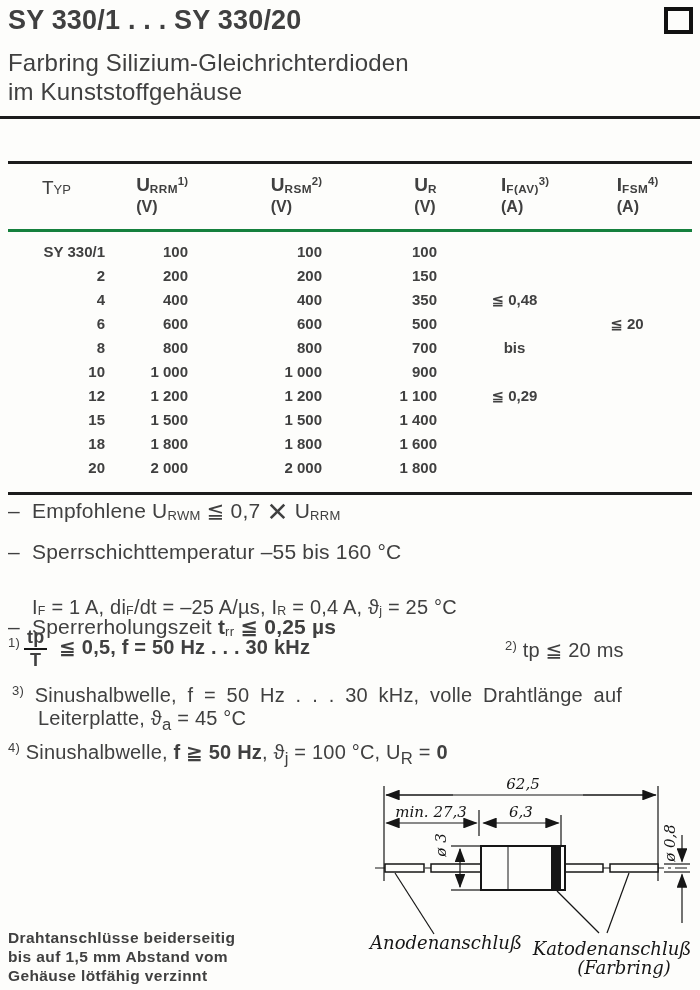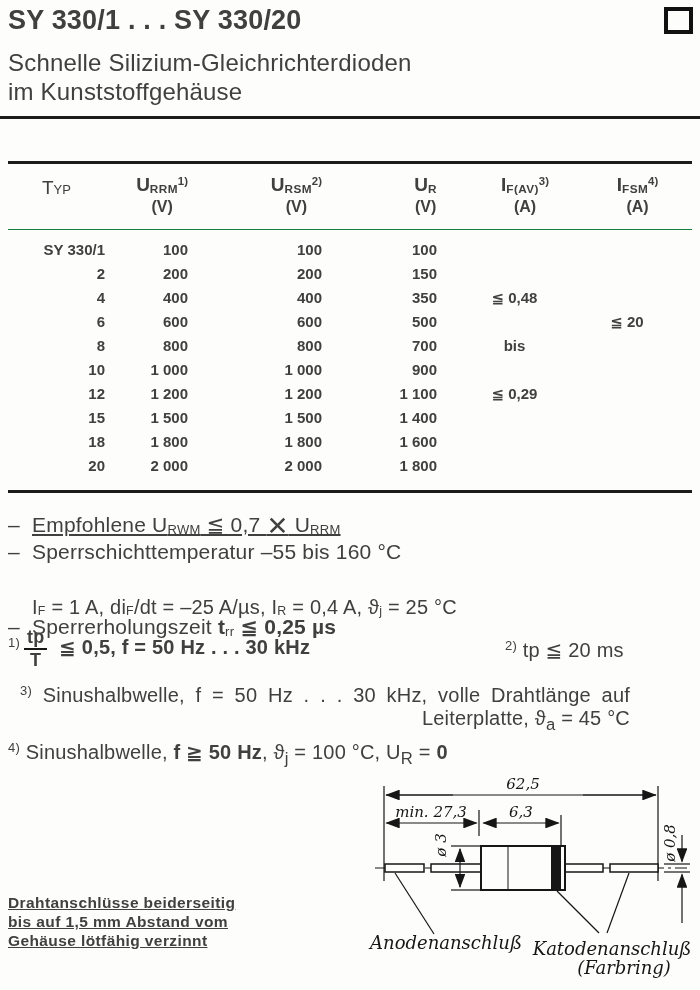--- a/index.html
+++ b/index.html
@@ -9,26 +9,26 @@
     font-family:"Liberation Sans","DejaVu Sans",sans-serif;
   }
   
   .title{position:absolute;top:5px;left:8px;font-size:27px;font-weight:700;letter-spacing:0.2px;}
   .corner-box{position:absolute;top:7px;left:664px;width:21px;height:19px;border:4px solid #111;}
   .subtitle{position:absolute;top:48px;left:8px;font-size:24px;line-height:29px;font-weight:400;letter-spacing:0.2px;}
   .hr1{position:absolute;top:116px;left:0;width:700px;height:3px;background:#1c1c1c;}
   
   .dtable{position:absolute;top:161px;left:8px;width:684px;border-top:3px solid #1c1c1c;}
   .trow{display:grid;grid-template-columns:97px 83px 134px 115px 155px 70px;}
-  .thead{padding:10px 0 12px 0;border-bottom:1px solid #15803d;}
+  .thead{padding:10px 0 12px 0;border-bottom:3px solid #15803d;}
   .th{font-size:19px;font-weight:700;}
   .th.c0{text-align:center;font-variant:small-caps;font-weight:400;font-size:19px;padding-top:3px;}
   .th.c1,.th.c2,.th.c3{text-align:right;}
   .th.c4,.th.c5{text-align:center;}
-  .hin{display:inline-block;text-align:center;margin-left:21px;}
+  .hin{display:inline-block;text-align:left;margin-left:21px;}
   .sym sub{font-size:0.62em;vertical-align:-0.15em;letter-spacing:0.4px;}
   .sym sup{font-size:0.6em;vertical-align:0.55em;}
   .unit{font-size:16px;font-weight:700;margin-top:2px;}
   .tbody{padding:8px 0 12px 0;border-bottom:3px solid #1c1c1c;}
   .td{font-size:15px;font-weight:700;line-height:24px;white-space:pre;}
   .td.c0,.td.c1,.td.c2,.td.c3{text-align:right;}
   .td.c4,.td.c5{text-align:center;}
   
   .note{position:absolute;left:8px;font-size:21px;letter-spacing:0.2px;white-space:nowrap;}
   .note sub{font-size:0.62em;vertical-align:-0.12em;letter-spacing:0.3px;}
@@ -37,35 +37,35 @@
   .fn{position:absolute;font-size:20px;letter-spacing:0.2px;}
   .fn sup{font-size:0.65em;vertical-align:0.55em;}
   .frac{display:inline-flex;flex-direction:column;text-align:center;vertical-align:middle;
         font-weight:700;font-size:18px;line-height:1.05;margin:0 6px 0 4px;}
   .frac .num{border-bottom:2px solid #161616;padding:0 3px 1px 3px;}
   .frac .den{padding-top:1px;}
   .b{font-weight:700;}
   .fn3-l1{word-spacing:5px;white-space:nowrap;}
   .fn3-l2{margin-left:26px;margin-top:0;}
   
-  .footer-note{position:absolute;top:893px;left:8px;font-size:15.5px;font-weight:700;
-               line-height:19px;letter-spacing:0.4px;text-decoration:underline;}
+  .footer-note{position:absolute;top:928px;left:8px;font-size:15.5px;font-weight:700;
+               line-height:19px;letter-spacing:0.4px;}
   .diagram{position:absolute;top:773px;left:333px;}
   .dimtext{font-family:"DejaVu Serif","Liberation Serif",serif;font-style:italic;font-size:15px;fill:#161616;}
   .lbltext{font-family:"DejaVu Serif","Liberation Serif",serif;font-style:italic;font-size:18px;fill:#161616;}
 </style>
 </head>
 <body>
 
 <div class="page">
 
   <div class="title">SY 330/1 . . . SY 330/20</div>
   <div class="corner-box"></div>
   <div class="subtitle">
-    <div>Schnelle Silizium-Gleichrichterdioden</div>
+    <div>Farbring Silizium-Gleichrichterdioden</div>
     <div>im Kunststoffgehäuse</div>
   </div>
   <div class="hr1"></div>
 
   <div class="dtable">
     <div class="trow thead">
       <div class="th c0">
         <span>Typ</span>
       </div>
       <div class="th c1">
@@ -166,21 +166,21 @@
           <div class="td c0">20</div>
           <div class="td c1">2 000</div>
           <div class="td c2">2 000</div>
           <div class="td c3">1 800</div>
           <div class="td c4"></div>
           <div class="td c5"></div>
         </div>
       </div>
   </div>
 
-  <div class="note" style="top:511px;text-decoration:underline;">
+  <div class="note" style="top:497px;">
     <span class="dash">–</span><span>Empfohlene U</span><sub>RWM</sub><span> ≦ 0,7 </span><span class="bigx">✕</span><span> U</span><sub>RRM</sub>
   </div>
   <div class="note" style="top:540px;">
     <span class="dash">–</span><span>Sperrschichttemperatur –55 bis 160 °C</span>
   </div>
   <div class="note" style="top:567px;margin-top:48px;">
     <span class="dash">–</span><span>Sperrerholungszeit </span><span class="b">t</span><sub>rr</sub><span class="b"> ≦ 0,25 µs</span>
   </div>
   <div class="note" style="top:596px;left:32px;font-size:20px;">
     <span>I</span><sub>F</sub><span> = 1 A, di</span><sub>F</sub><span>/dt = –25 A/µs, I</span><sub>R</sub><span> = 0,4 A, ϑ</span><sub>j</sub><span> = 25 °C</span>
@@ -188,21 +188,21 @@
 
   <div class="fn" style="top:628px;left:8px;">
     <sup>1)</sup><span class="frac">
         <span class="num">tp</span>
         <span class="den">T</span>
       </span><span class="b"> ≦ 0,5, </span><span class="b">f = 50 Hz . . . 30 kHz</span>
   </div>
   <div class="fn" style="top:638px;left:505px;">
     <sup>2)</sup><span> tp ≦ 20 ms</span>
   </div>
-  <div class="fn" style="top:683px;left:20px;text-align:right;">
+  <div class="fn" style="top:683px;left:12px;">
     <div class="fn3-l1"><sup>3)</sup> <span>Sinushalbwelle, f = 50 Hz . . . 30 kHz, volle Drahtlänge auf</span></div>
     <div class="fn3-l2"><span>Leiterplatte, ϑ</span><sub>a</sub><span> = 45 °C</span></div>
   </div>
   <div class="fn" style="top:740px;left:8px;">
     <sup>4)</sup> <span>Sinushalbwelle, </span><span class="b">f ≧ 50 Hz</span><span>, ϑ</span><sub>j</sub><span> = 100 °C, U</span><sub>R</sub><span> = </span><span class="b">0</span>
   </div>
 
   <svg class="diagram" width="367" height="217" viewBox="0 0 367 217">
     <defs>
       <marker id="ah" markerWidth="12" markerHeight="9" refX="11" refY="4.5" orient="auto">

